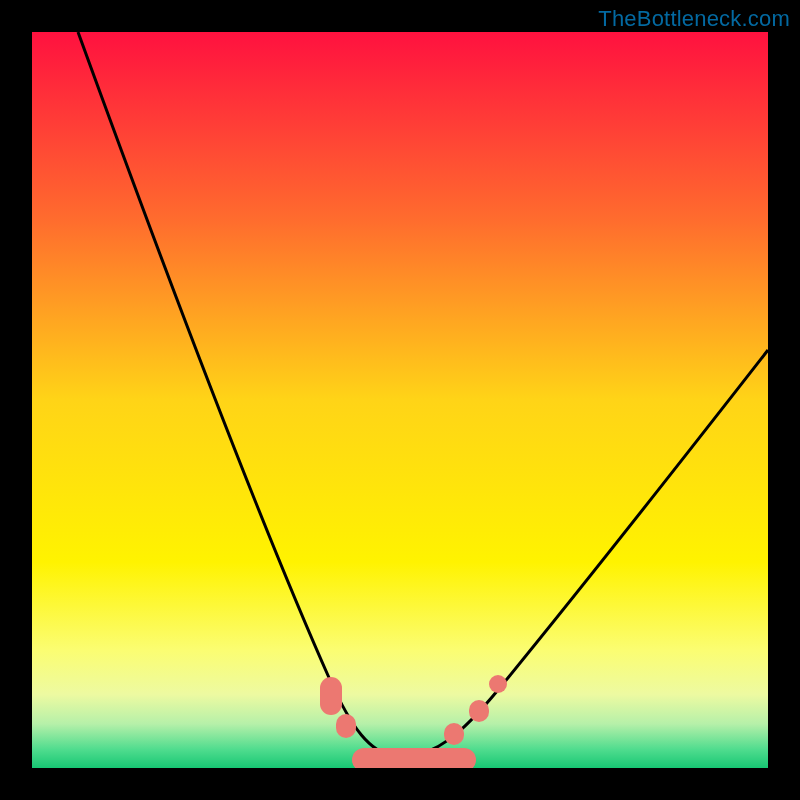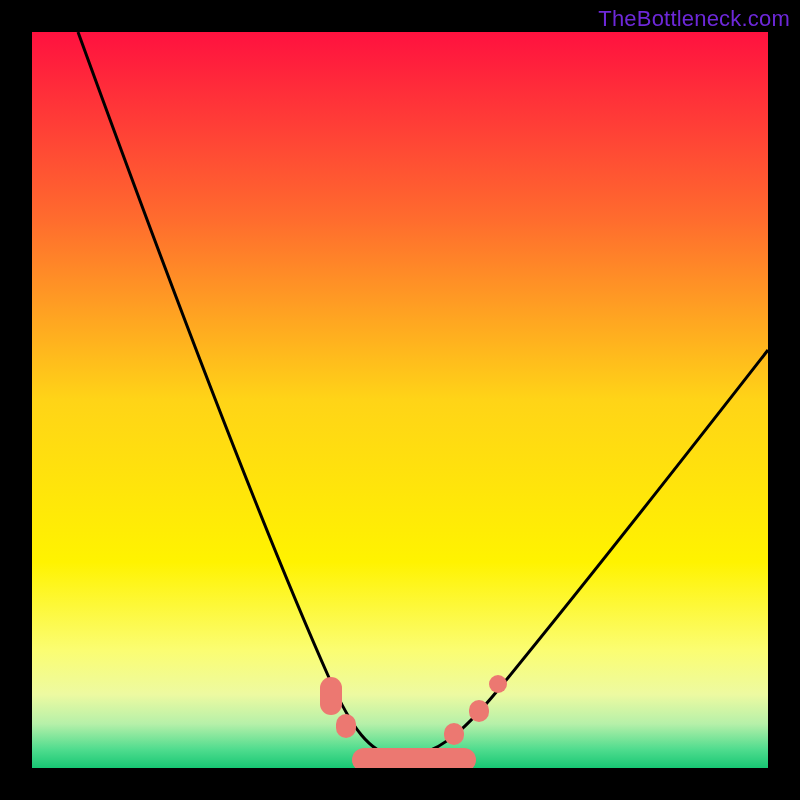--- a/index.html
+++ b/index.html
@@ -11,21 +11,21 @@
   .wrap {
     width: 800px;
     height: 800px;
     position: relative;
   }
   .attribution {
     position: absolute;
     top: 6px;
     right: 10px;
     font-size: 22px;
-    color: #6d28d9;
+    color: #0369a1;
     font-weight: 400;
     letter-spacing: 0.2px;
   }
   svg { display:block; }
 </style>
 </head>
 <body>
 
 <div class="wrap">
   <div class="attribution">TheBottleneck.com</div>

